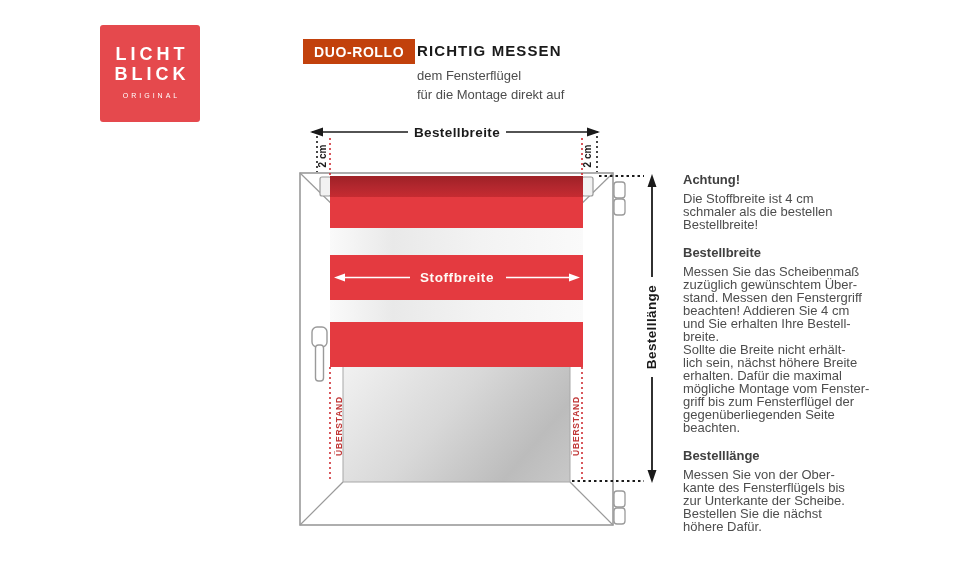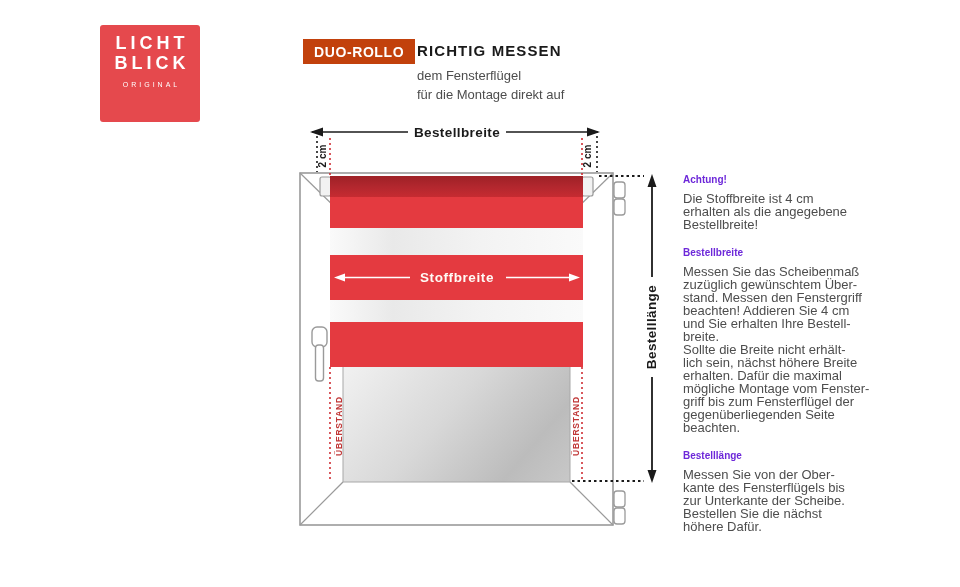--- a/index.html
+++ b/index.html
@@ -4,38 +4,38 @@
 <style>
   * { margin:0; padding:0; box-sizing:border-box; }
   html,body { width:960px; height:587px; background:#ffffff; overflow:hidden; }
   body { font-family:"Liberation Sans", sans-serif; position:relative; }
 
   .canvas { position:absolute; left:0; top:0; width:960px; height:587px; background:#fff; }
 
   
   .logo { position:absolute; left:100px; top:25px; width:100px; height:97px;
           background:#e5494d; border-radius:3px; color:#fff; text-align:center;
-          padding-top:8px; }
+          padding-top:19px; }
   .logo .word { font-size:18px; font-weight:bold; letter-spacing:4px; padding-left:4px;
                 line-height:20px; }
   .logo .tagline { font-size:7px; letter-spacing:3px; padding-left:3px; margin-top:8px; }
 
   
   .badge { position:absolute; left:303px; top:39px; height:25px; background:#c2410c;
            color:#fff; font-size:14px; font-weight:bold; letter-spacing:0.6px;
            display:flex; align-items:center; padding:0 11px; }
   .title { position:absolute; left:417px; top:42px; font-size:15px; font-weight:bold;
            letter-spacing:1.1px; color:#1a1a1a;text-align:right; }
   .subtitle { position:absolute; left:417px; top:66px; font-size:13px; color:#4d4d4d;
               line-height:19px; }
 
   
   .instructions { position:absolute; left:683px; top:172px; width:170px; }
   .section { margin-bottom:14px; }
-  .section h3 { font-size:10px; font-weight:bold; color:#6d28d9; line-height:15px;
+  .section h3 { font-size:13px; font-weight:bold; color:#404040; line-height:15px;
                 margin-bottom:5px; }
   .section .line { font-size:13px; color:#4d4d4d; line-height:13px; white-space:nowrap; }
 
   
   .diagram { position:absolute; left:280px; top:115px; width:400px; height:430px; }
   svg text { font-family:"Liberation Sans", sans-serif; }
 </style>
 </head>
 <body>
 
@@ -148,21 +148,21 @@
       <polygon points="372,368 367.5,355 376.5,355" fill="#1a1a1a"></polygon>
       <text transform="rotate(-90 372 212)" x="372" y="216" text-anchor="middle" font-size="13.5" font-weight="bold" letter-spacing="0.4" fill="#1a1a1a">Bestelllänge</text>
     </g>
   </svg>
 
   <div class="instructions">
 
     <div class="section">
       <h3>Achtung!</h3>
       <div class="line">Die Stoffbreite ist 4 cm</div>
-      <div class="line">erhalten als die angegebene</div>
+      <div class="line">schmaler als die bestellen</div>
       <div class="line">Bestellbreite!</div>
     </div>
 
     <div class="section">
       <h3>Bestellbreite</h3>
       <div class="line">Messen Sie das Scheibenmaß</div>
       <div class="line">zuzüglich gewünschtem Über-</div>
       <div class="line">stand. Messen den Fenstergriff</div>
       <div class="line">beachten! Addieren Sie 4 cm</div>
       <div class="line">und Sie erhalten Ihre Bestell-</div>

